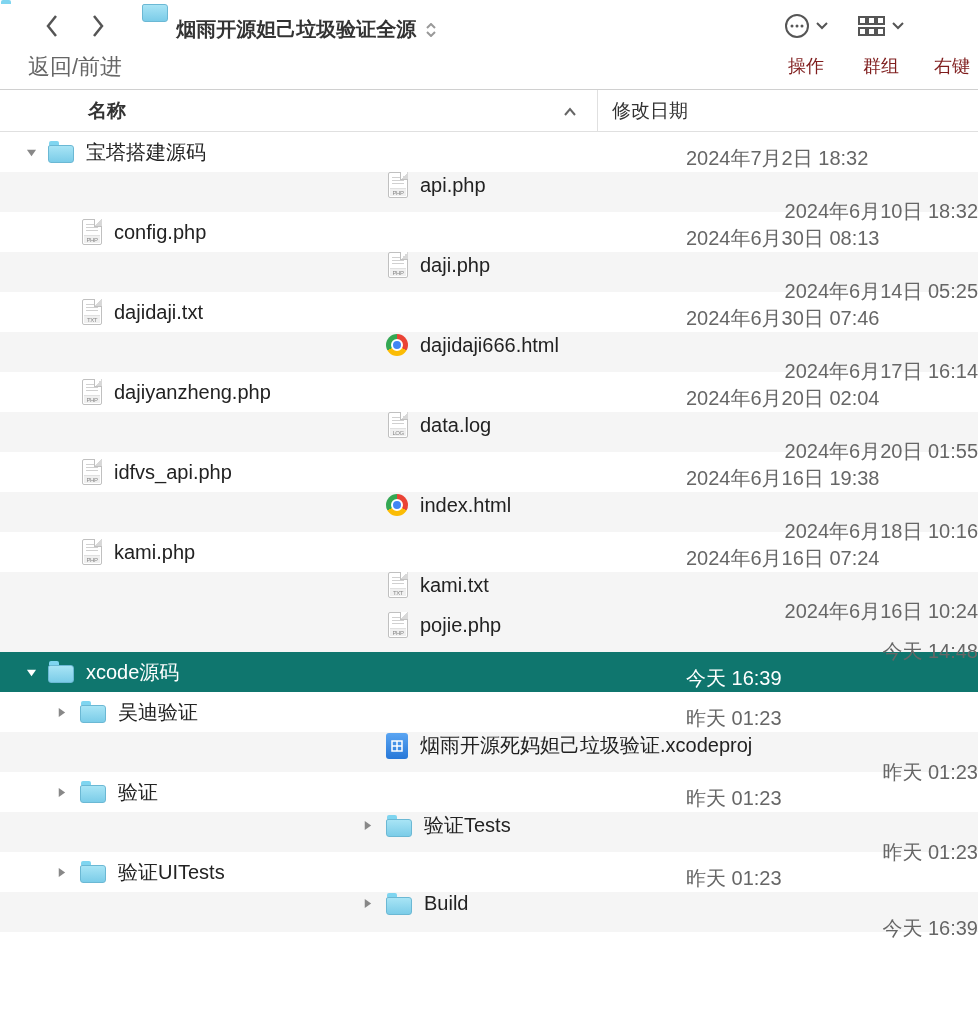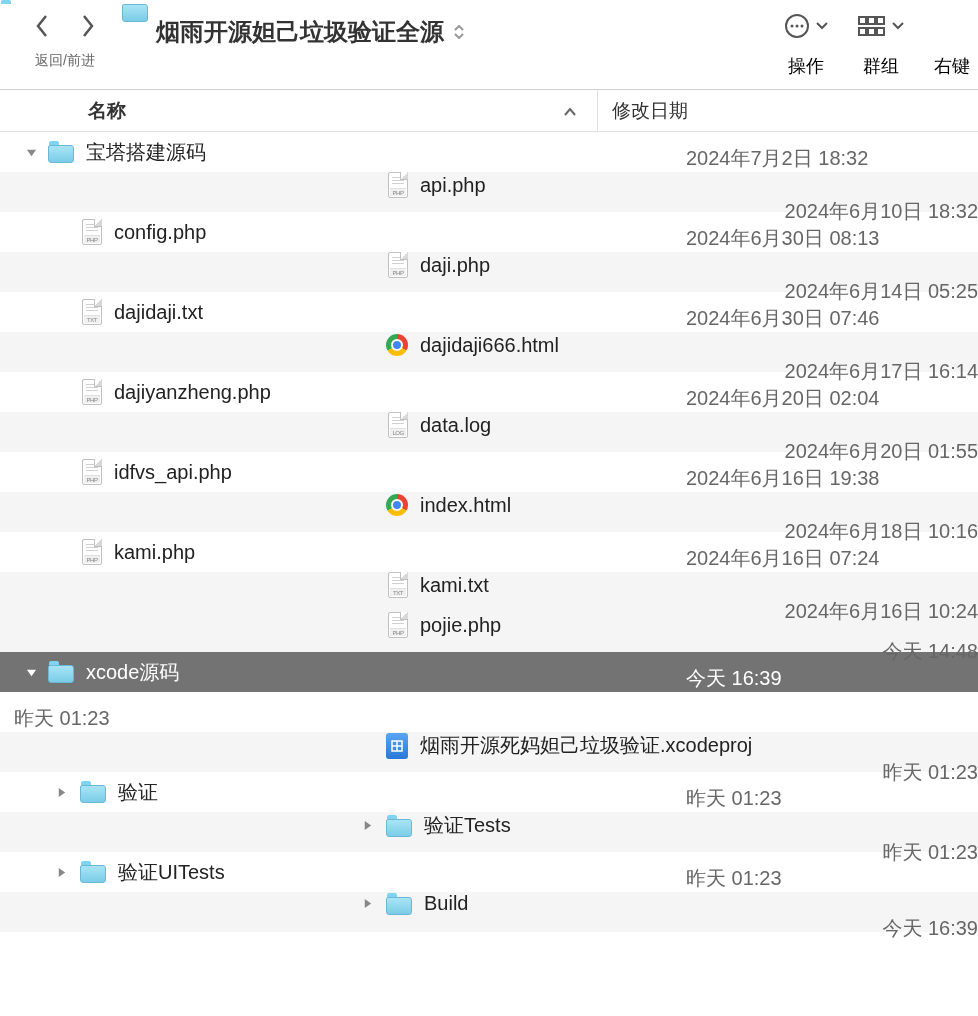--- a/index.html
+++ b/index.html
@@ -4,46 +4,46 @@
 <style>
 * { margin: 0; padding: 0; box-sizing: border-box; font-family: -apple-system, "Helvetica Neue", Arial, sans-serif; }
 body { background: #fff; width: 978px; height: 1016px; overflow: hidden; }
 
 
 .toolbar { height: 90px; border-bottom: 1px solid #d0d0d0; display: flex; align-items: flex-start; padding: 12px 28px 0 28px; position: relative; }
 .nav-group { display: flex; flex-direction: column; align-items: center; margin-right: 20px; }
 .nav-arrows { display: flex; gap: 18px; }
 .nav-arrow { width: 28px; height: 28px; display: flex; align-items: center; justify-content: center; cursor: pointer; }
 .nav-arrow svg { width: 16px; height: 26px; stroke: #555; stroke-width: 2.5; fill: none; }
-.nav-label { font-size: 14px; color: #666; margin-top: 12px; }
+.nav-label { font-size: 22px; color: #666; margin-top: 12px; }
 
 .path-group { display: flex; align-items: center; margin-top: 4px; flex: 1; }
 .folder-large { width: 28px; height: 22px; margin-right: 8px; }
-.path-title { font-size: 24px; font-weight: 700; color: #333; }
+.path-title { font-size: 20px; font-weight: 700; color: #333; }
 .path-chevrons { margin-left: 10px; display: flex; flex-direction: column; gap: 2px; }
 .path-chevrons svg { width: 10px; height: 6px; stroke: #999; stroke-width: 2; fill: none; }
 
 .tool-item { display: flex; flex-direction: column; align-items: center; margin-left: 30px; }
 .tool-icon-row { display: flex; align-items: center; gap: 6px; height: 28px; }
 .tool-icon-row svg { stroke: #555; fill: none; }
-.tool-label { font-size: 18px; color: #000000; margin-top: 14px; }
+.tool-label { font-size: 18px; color: #7f1d1d; margin-top: 14px; }
 .chev-small { width: 12px; height: 8px; }
 
 
 .col-header { height: 42px; display: flex; align-items: center; border-bottom: 1px solid #e0e0e0; }
 .col-name { width: 598px; display: flex; align-items: center; padding-left: 88px; font-size: 19px; font-weight: 600; color: #333; position: relative; border-right: 1px solid #e0e0e0; height: 100%; }
 .col-sort { position: absolute; right: 20px; top: 50%; transform: translateY(-50%); }
 .col-sort svg { width: 14px; height: 10px; stroke: #666; stroke-width: 2; fill: none; }
 .col-date { flex: 1; padding-left: 14px; font-size: 19px; color: #333; display: flex; align-items: center; }
 
 
 .rows { }
 .row { height: 40px; display: flex; align-items: flex-end; font-size: 20px; }
 .row.stripe { background: #f5f5f5; flex-direction: column; }
-.row.selected { background: #737373; color: #fff; }
+.row.selected { background: #0f766e; color: #fff; }
 .row.selected .name, .row.selected .date { color: #fff; }
 .cell-name { width: 672px; display: flex; align-items: center; height: 100%; position: relative; }
 .cell-date { flex: 1; padding-left: 14px; color: #666; }
 .row.selected .cell-date { color: #fff; }
 
 .disclosure { width: 14px; height: 14px; position: absolute; display: flex; align-items: center; justify-content: center; cursor: pointer; }
 .disclosure svg { width: 11px; height: 11px; fill: #888; }
 .row.selected .disclosure svg { fill: #fff; }
 
 .file-icon { width: 22px; height: 26px; position: relative; flex-shrink: 0; }
@@ -368,20 +368,32 @@
         </span>
         <div class="file-icon ico-folder">
           <div class="tab"></div>
           <div class="body"></div>
         </div>
         <span class="name">xcode源码</span>
       </div>
       <div class="cell-date"><span>今天 16:39</span></div>
     </div>
     <div class="row ind1">
+      <div class="cell-name ind1">
+        <span class="disclosure">
+          <svg viewBox="0 0 12 12">
+            <polygon points="3,1 10,6 3,11"></polygon>
+          </svg>
+        </span>
+        <div class="file-icon ico-folder">
+          <div class="tab"></div>
+          <div class="body"></div>
+        </div>
+        <span class="name">吴迪验证</span>
+      </div>
       <div class="cell-date"><span>昨天 01:23</span></div>
     </div>
     <div class="row ind1 stripe">
       <div class="cell-name ind1">
         <div class="file-icon ico-xcode">
           <svg viewBox="0 0 14 14">
             <rect x="2" y="2" width="10" height="10"></rect>
             <line x1="2" y1="7" x2="12" y2="7"></line>
             <line x1="7" y1="2" x2="7" y2="12"></line>
           </svg>

